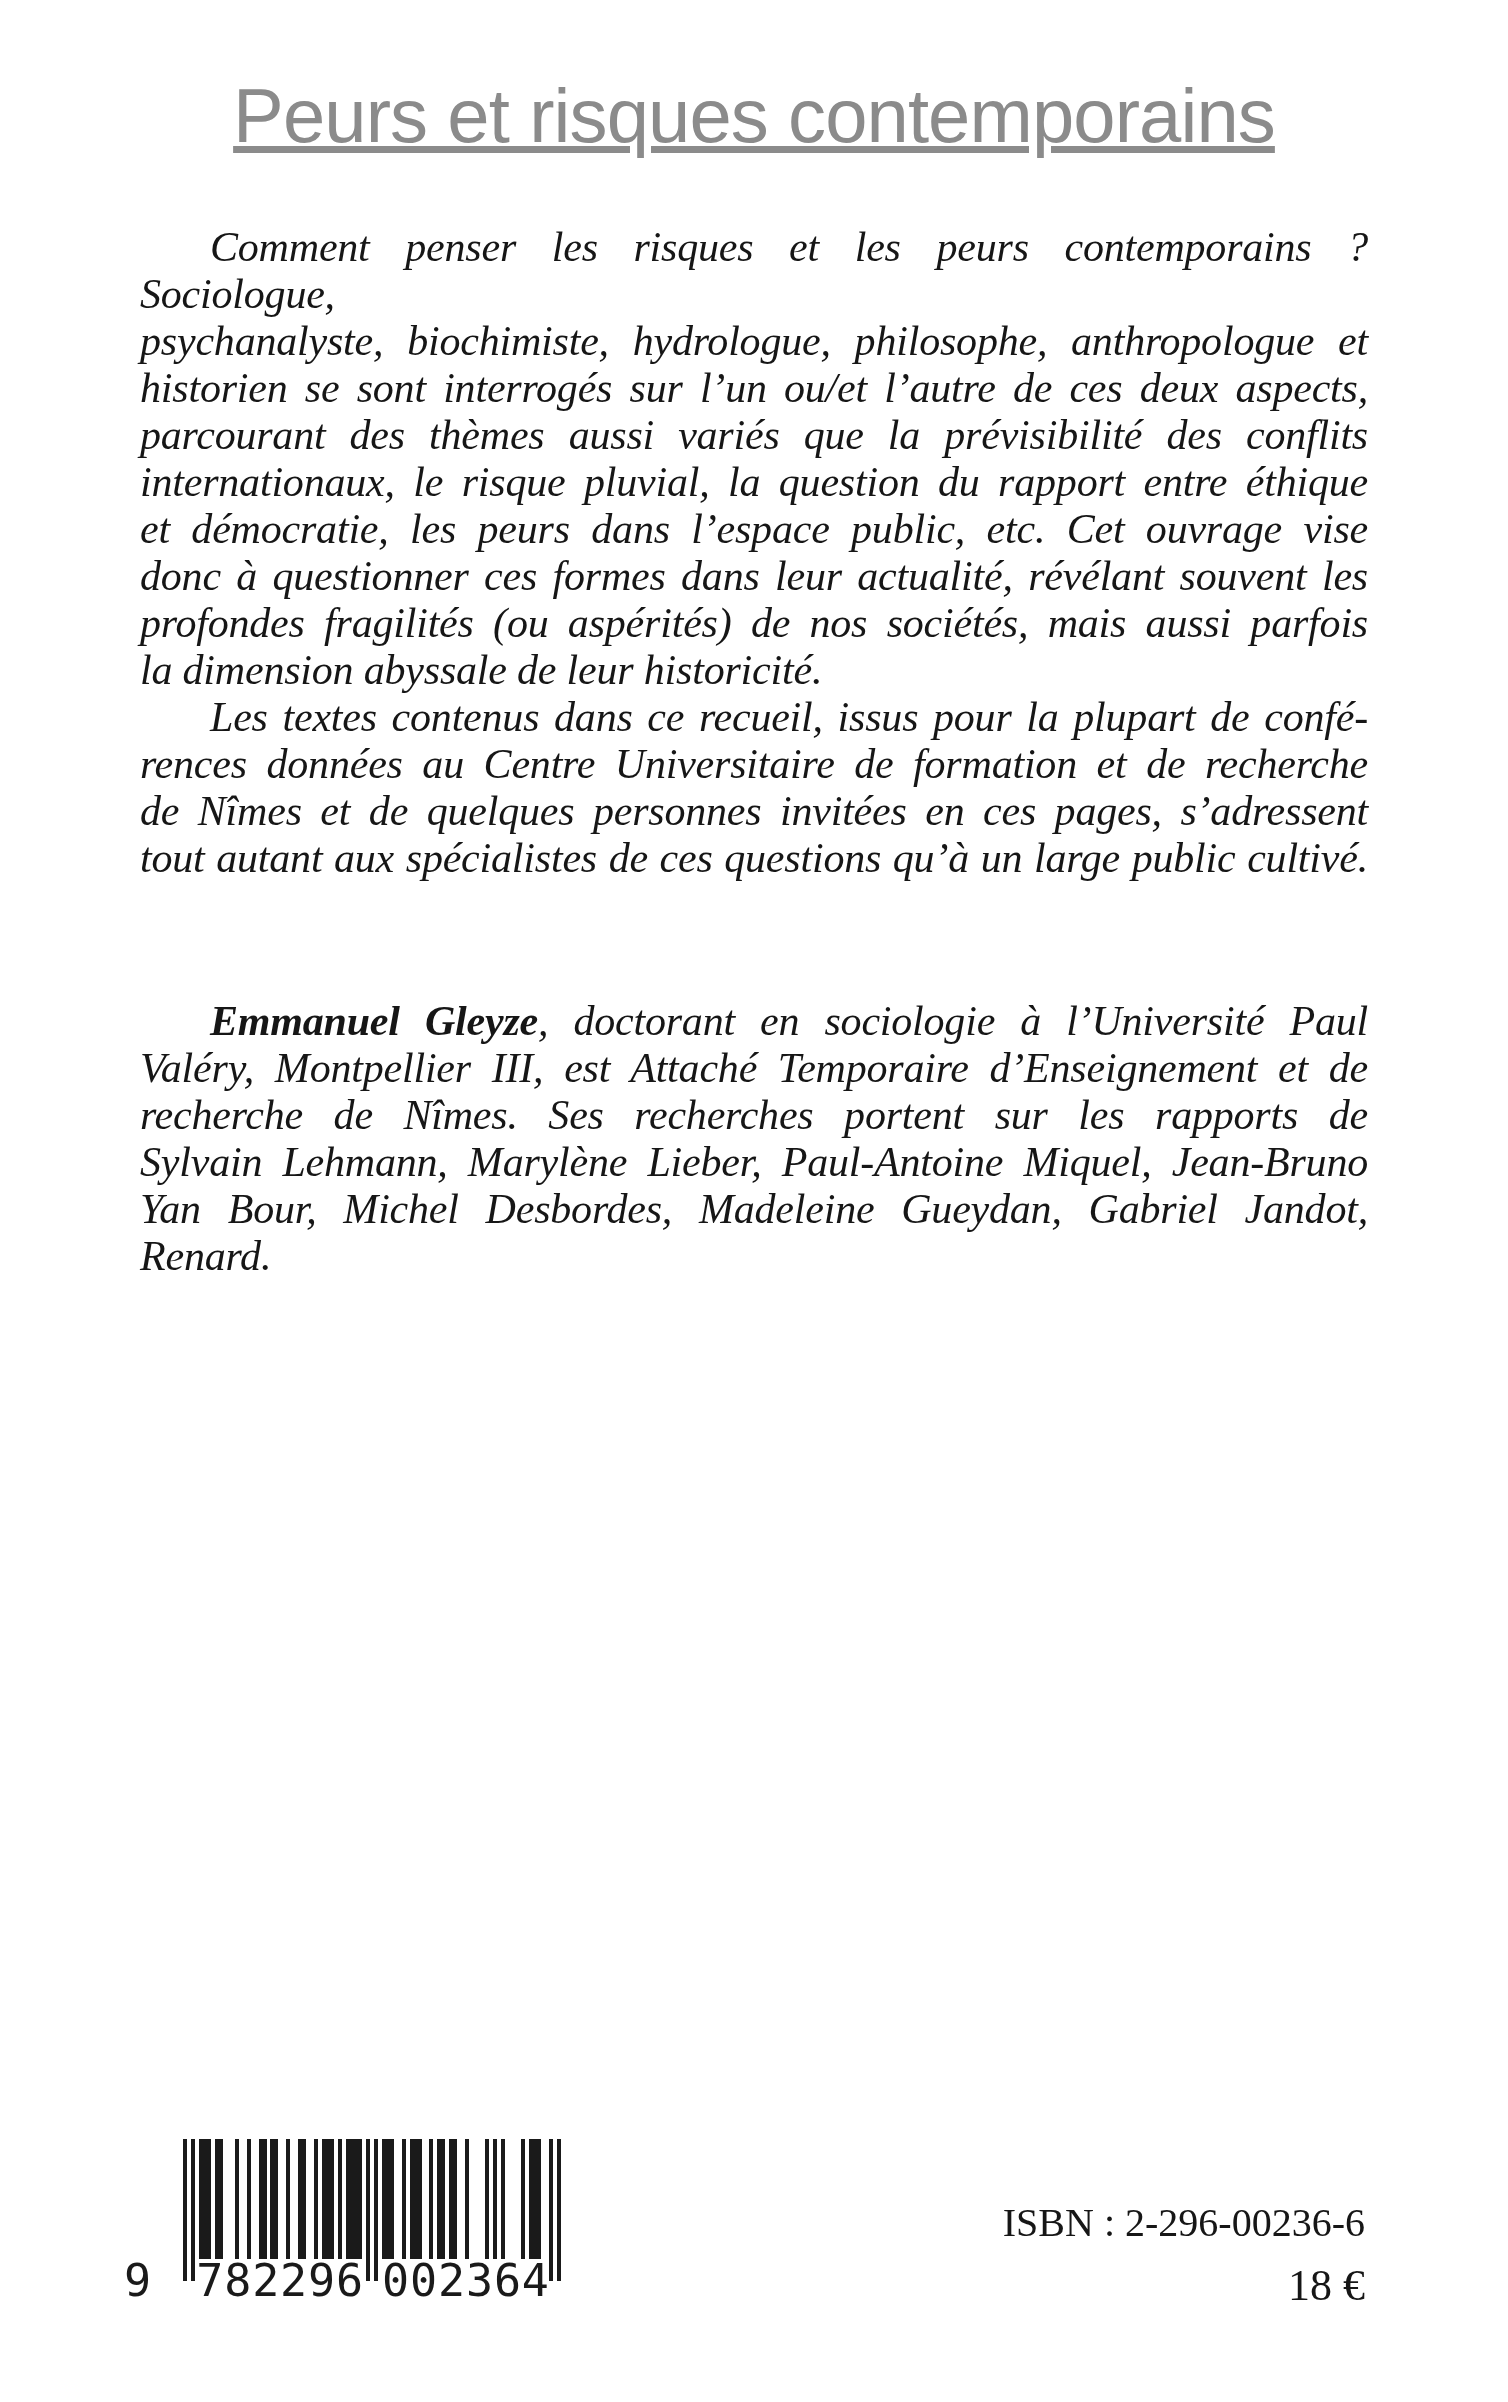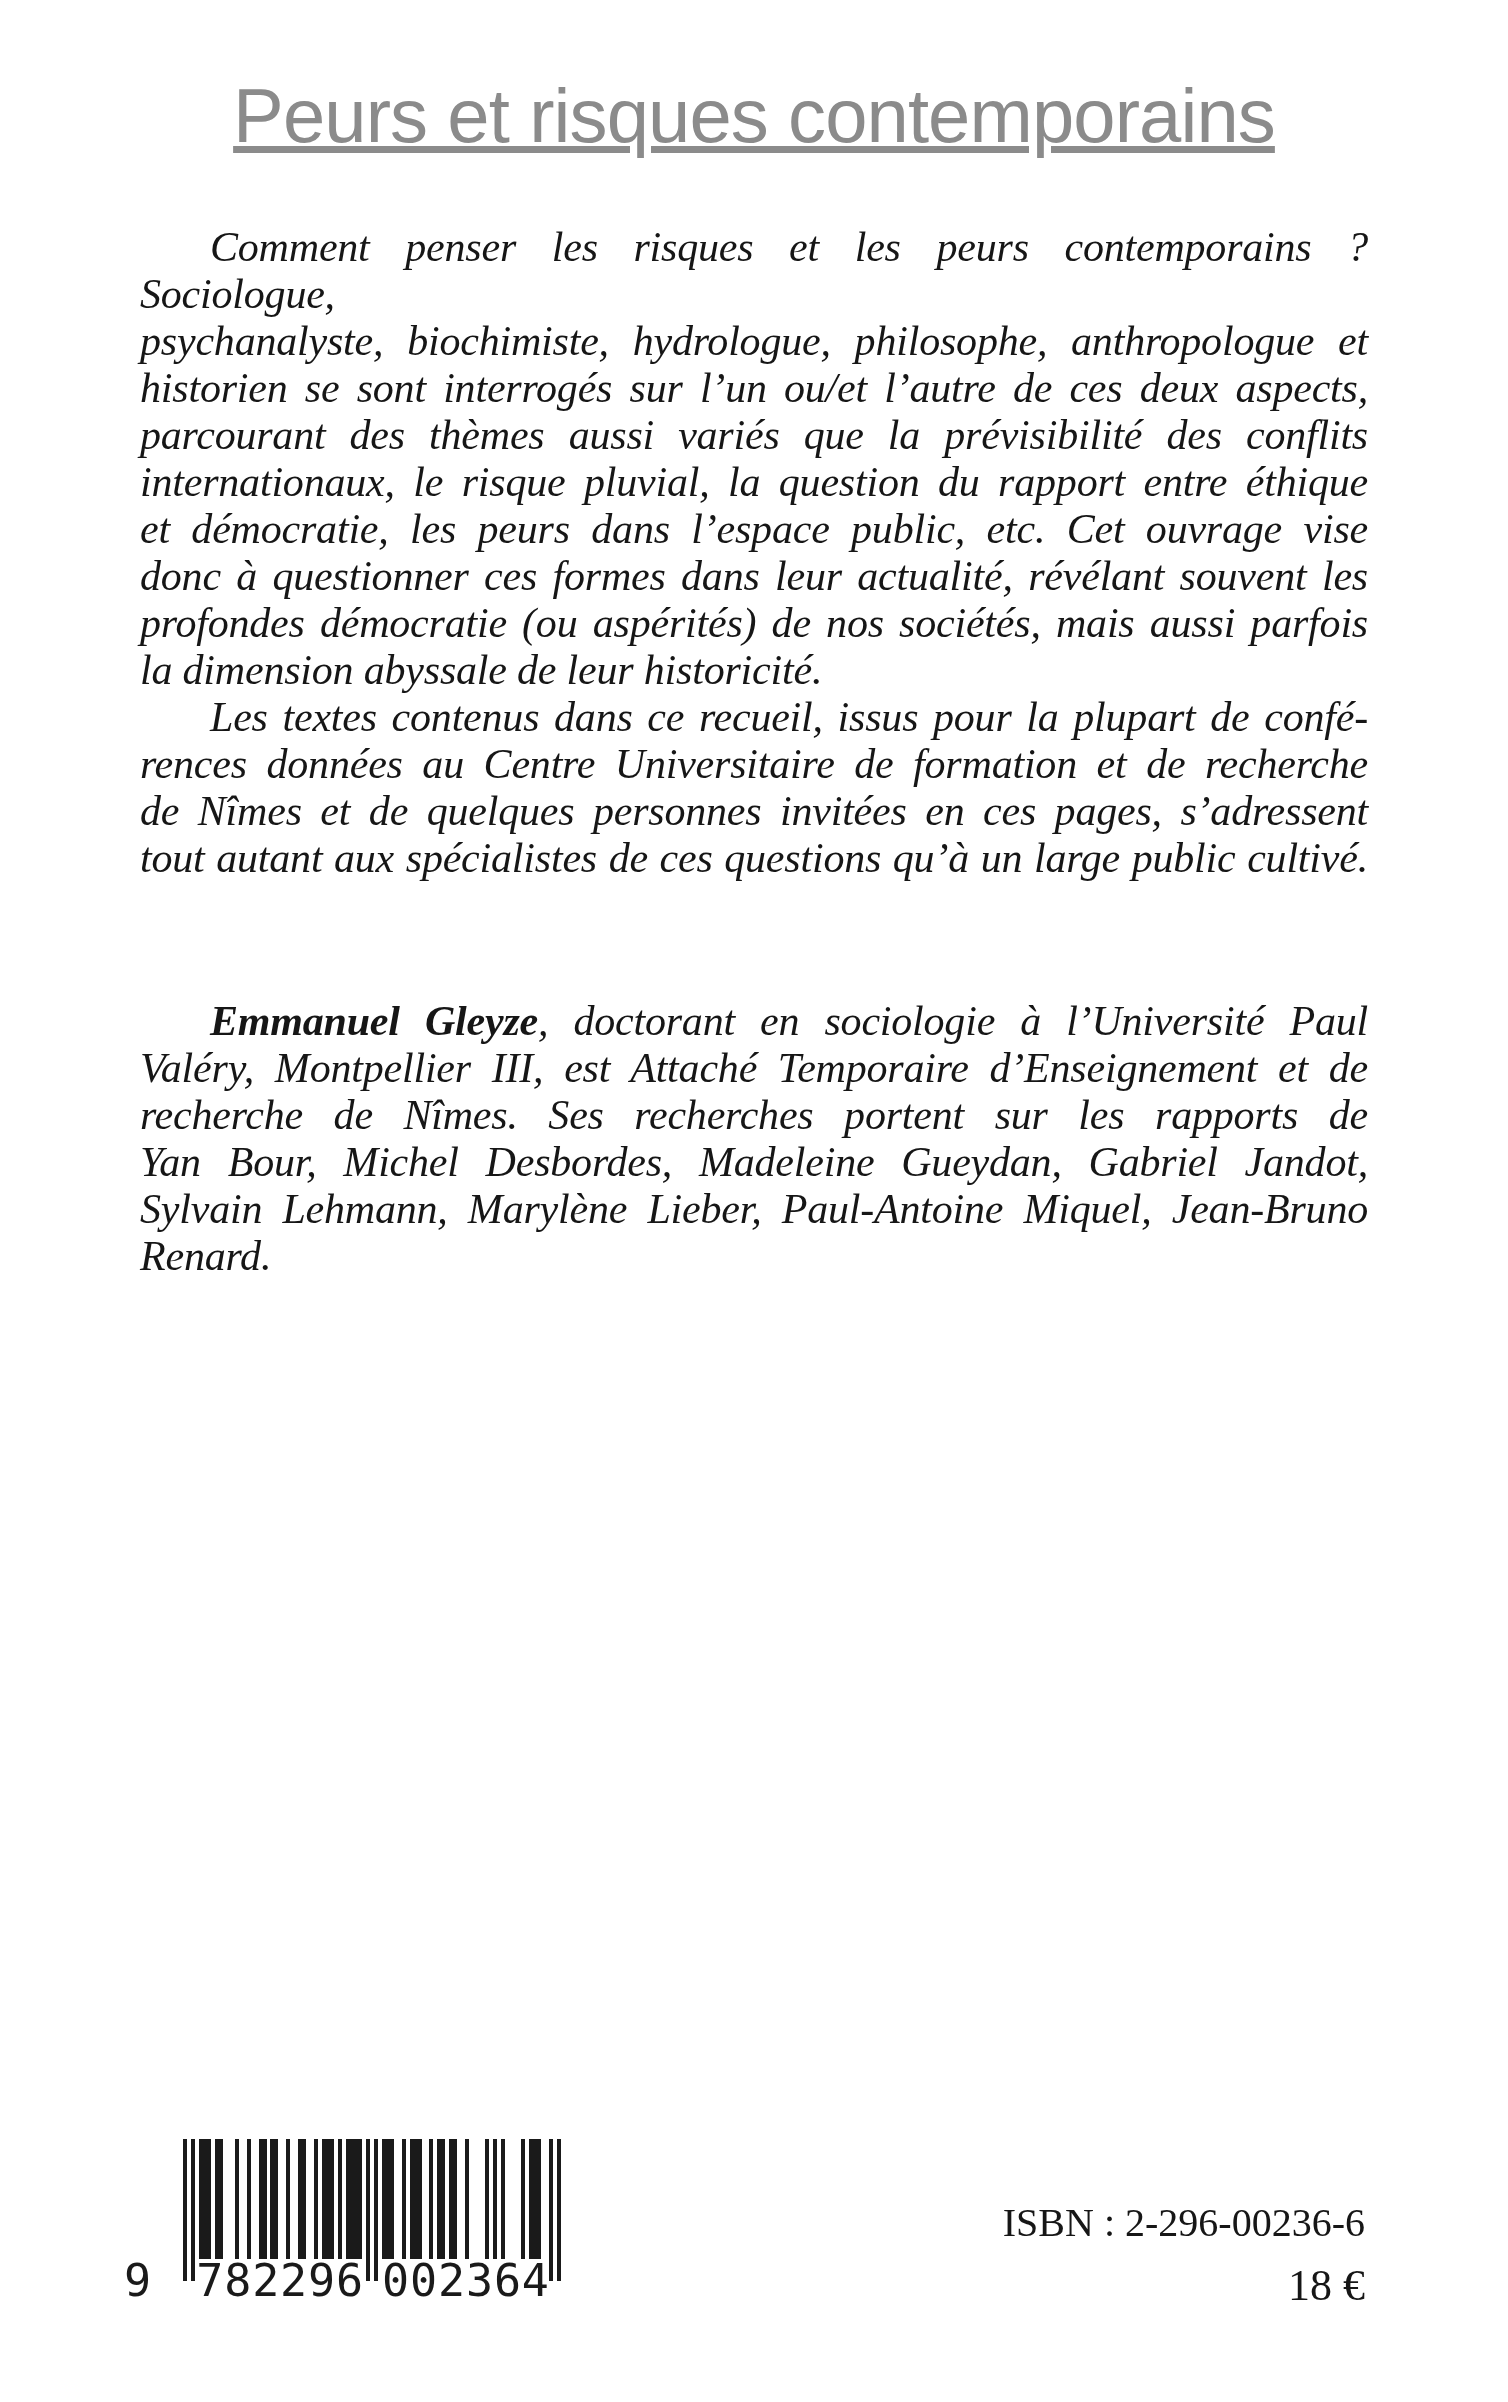--- a/index.html
+++ b/index.html
@@ -96,34 +96,34 @@
   <div id="title" style="color: rgb(139, 139, 139);">Peurs et risques contemporains</div>
 
   <div id="flow">
       <div class="line indent">Comment penser les risques et les peurs contemporains ? Sociologue,</div>
       <div class="line">psychanalyste, biochimiste, hydrologue, philosophe, anthropologue et</div>
       <div class="line">historien se sont interrogés sur l’un ou/et l’autre de ces deux aspects,</div>
       <div class="line">parcourant des thèmes aussi variés que la prévisibilité des conflits</div>
       <div class="line">internationaux, le risque pluvial, la question du rapport entre éthique</div>
       <div class="line">et démocratie, les peurs dans l’espace public, etc. Cet ouvrage vise</div>
       <div class="line">donc à questionner ces formes dans leur actualité, révélant souvent les</div>
-      <div class="line">profondes démocratie (ou aspérités) de nos sociétés, mais aussi parfois</div>
+      <div class="line">profondes fragilités (ou aspérités) de nos sociétés, mais aussi parfois</div>
       <div class="line last">la dimension abyssale de leur historicité.</div>
       <div class="line indent">Les textes contenus dans ce recueil, issus pour la plupart de confé-</div>
       <div class="line">rences données au Centre Universitaire de formation et de recherche</div>
       <div class="line">de Nîmes et de quelques personnes invitées en ces pages, s’adressent</div>
       <div class="line">tout autant aux spécialistes de ces questions qu’à un large public cultivé.</div>
     </div>
 
   <div id="bio">
       <div class="line indent"><span class="bold-lead">Emmanuel Gleyze</span>, doctorant en sociologie à l’Université Paul</div>
       <div class="line">Valéry, Montpellier III, est Attaché Temporaire d’Enseignement et de</div>
       <div class="line">recherche de Nîmes. Ses recherches portent sur les rapports de</div>
+      <div class="line">Sylvain Lehmann, Marylène Lieber, Paul-Antoine Miquel, Jean-Bruno</div>
       <div class="line">Yan Bour, Michel Desbordes, Madeleine Gueydan, Gabriel Jandot,</div>
-      <div class="line">Sylvain Lehmann, Marylène Lieber, Paul-Antoine Miquel, Jean-Bruno</div>
       <div class="line last">Renard.</div>
     </div>
 
   <div id="barcode">
     <div id="bars">
         <div class="bar" style="left: 0px; width: 4px; height: 142px; background: rgb(26, 26, 26);"></div>
         <div class="bar" style="left: 8px; width: 4px; height: 142px; background: rgb(26, 26, 26);"></div>
         <div class="bar" style="left: 16px; width: 12px; height: 120px; background: rgb(26, 26, 26);"></div>
         <div class="bar" style="left: 32px; width: 8px; height: 120px; background: rgb(26, 26, 26);"></div>
         <div class="bar" style="left: 52px; width: 4px; height: 120px; background: rgb(26, 26, 26);"></div>

